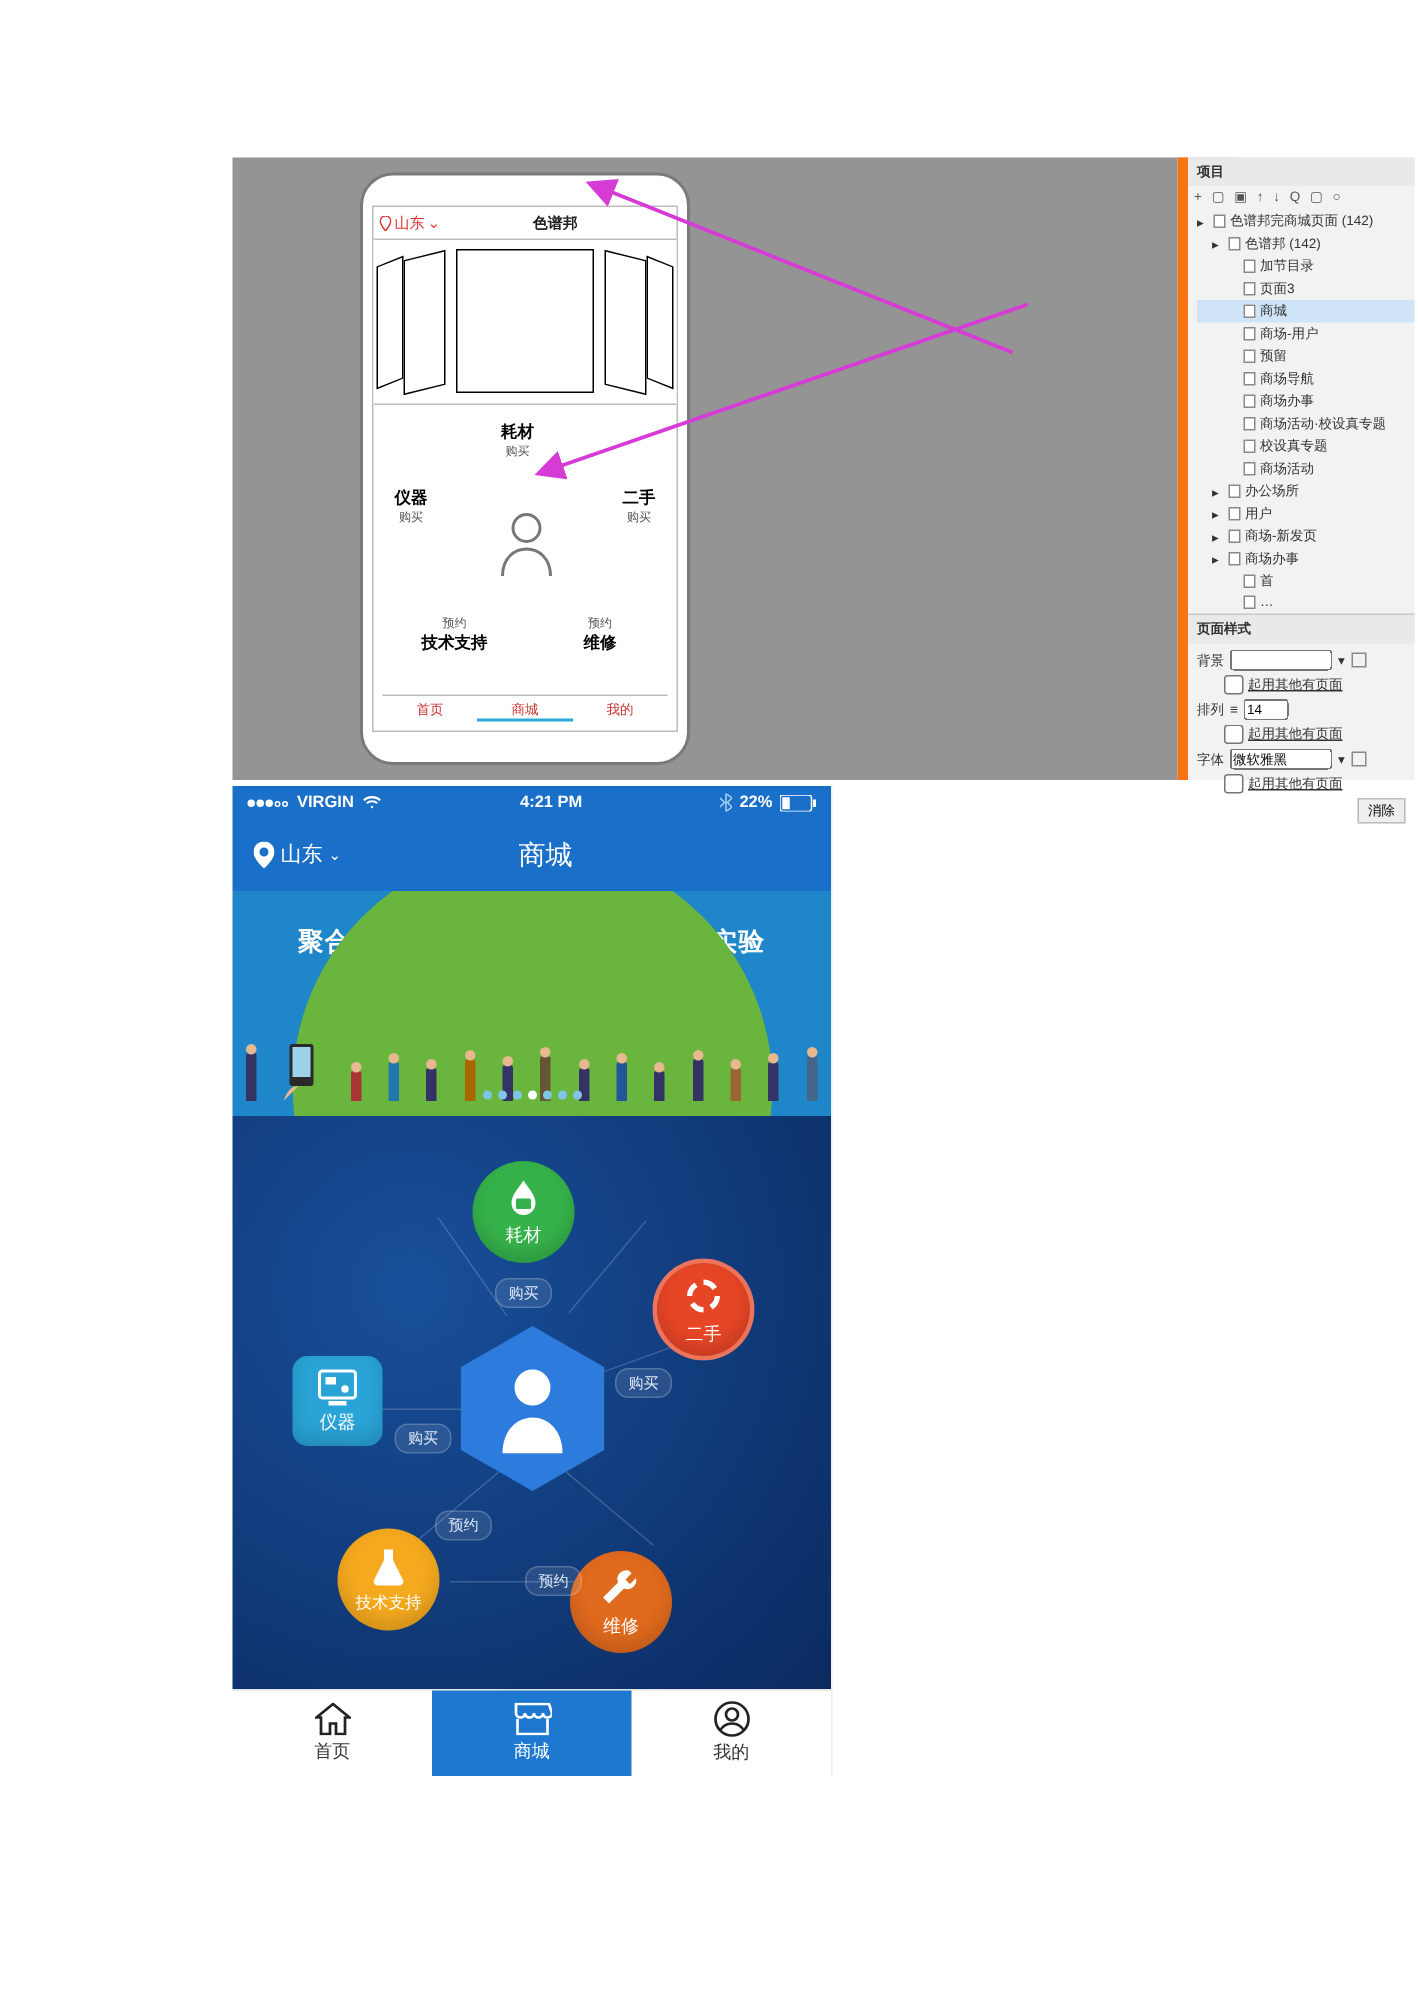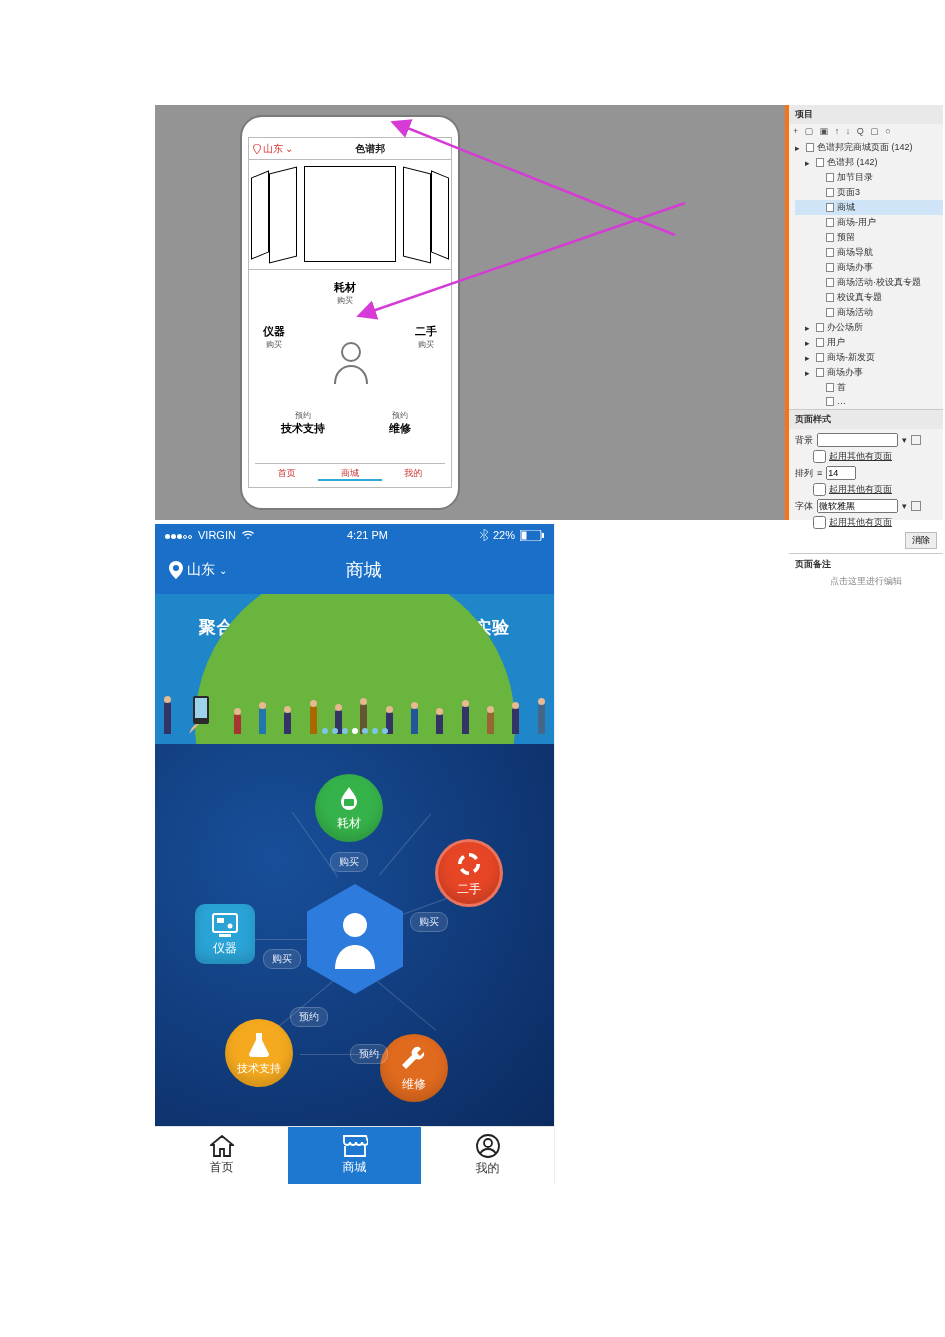--- a/index.html
+++ b/index.html
@@ -73,53 +73,54 @@
   .wf-tabbar div { flex:1; text-align:center; padding-top:3px;}
   
   .arrow { position:absolute; pointer-events:none; }
 
   
   .ax-panel {
     position: absolute;
     right: 2px; top: 105px;
     width: 158px; height: 415px;
     background: #f2f2f2;
-    border-left: 4px solid #f97316;
+    border-left: 7px solid #f97316;
     font-size: 9px;
     color:#333;
   }
   .ax-title { padding:3px 6px; font-weight:bold; background:#e9e9e9;}
   .ax-toolbar { padding:2px 4px; letter-spacing:2px; color:#555; }
   .ax-tree { padding: 2px 0 2px 6px; }
   .ax-tree .row { display:flex; align-items:center; gap:3px; padding:1px 0;}
   .ax-tree .row.sel { background:#cfe5f7;}
   .ax-tree .indent1{ padding-left:10px;} .ax-tree .indent2{padding-left:20px;}
   .ax-pageicon{width:8px;height:9px;border:1px solid #888;background:#fff;display:inline-block;}
   .ax-style { border-top:1px solid #c9c9c9; padding:4px 6px;}
   .ax-row { display:flex; align-items:center; gap:4px; margin-bottom:3px;}
   .ax-row input, .ax-row select { font-size:9px; height:14px;}
-  .ax-row input[type=text]{ width:81px;}
+  .ax-row input[type=text]{ width:68px;}
   .ax-check{ display:flex; align-items:center; gap:3px; margin-bottom:3px; padding-left:18px;text-decoration:underline;}
   .ax-btn { font-size:9px; background:#eee; border:1px solid #bbb; padding:1px 6px; float:right;}
 
   
   .mock {
     position:absolute;
     left: 155px; top: 524px;
     width: 400px; height: 660px;
     background:#fff;
     border-right: 1px solid #eee;
   }
   .statusbar{
     height:22px;
     background:#1a6fc8;
     color:#fff;
     font-size:11px;
     display:flex; align-items:center; justify-content:space-between;
     padding:0 10px;
+    font-weight:bold;
   }
   .statusbar .sig{ display:flex; align-items:center; gap:5px;}
   .dots5 span{ width:5px;height:5px;border-radius:50%;display:inline-block;background:#fff;margin-right:1px;}
   .dots5 span.o{ background:transparent;border:1px solid #fff;width:4px;height:4px;}
   .topnav{
     height:48px;
     background:#1a6fc8;
     color:#fff;
     font-size:18px;
     display:flex; align-items:center;
@@ -403,24 +404,20 @@
       <span style="width:10px;height:10px;border:1px solid #888;display:inline-block;"></span>
     </div>
     <div class="ax-check">
       <input type="checkbox" style="">
       <span>起用其他有页面</span>
     </div>
     <button class="ax-btn">消除</button>
     <div style="clear:both;"></div>
   </div>
 
-  <div class="ax-style" style="border-top:1px solid #c9c9c9;">
-    <div style="font-weight:bold; margin-bottom:4px;">页面备注</div>
-    <div style="text-align:center;color:#888;">点击这里进行编辑</div>
-  </div>
 </div>
 
 <div class="mock">
 
   <div class="statusbar">
     <div class="sig">
       <span class="dots5">
         <span></span><span></span><span></span><span class="o"></span><span class="o"></span>
       </span>
       <span>VIRGIN</span>

